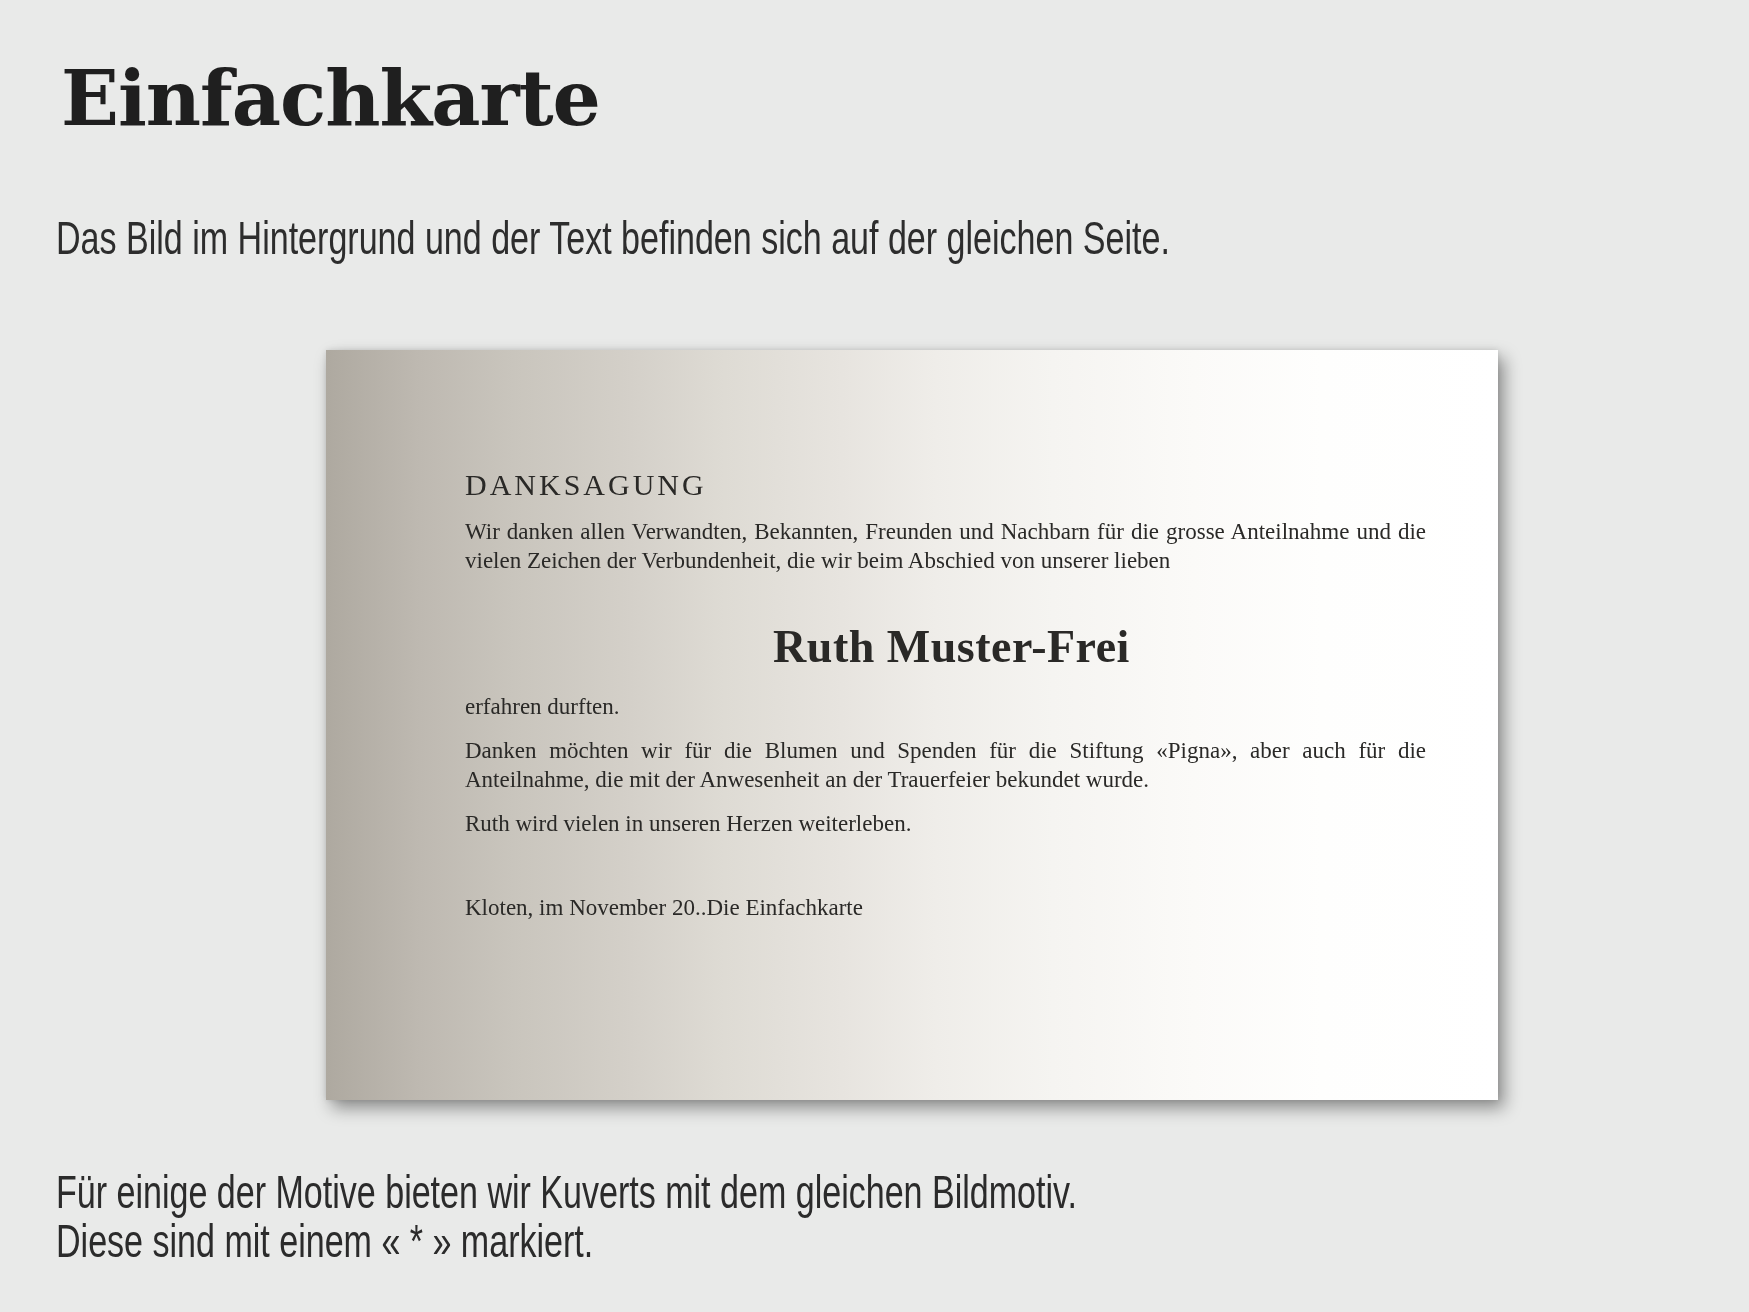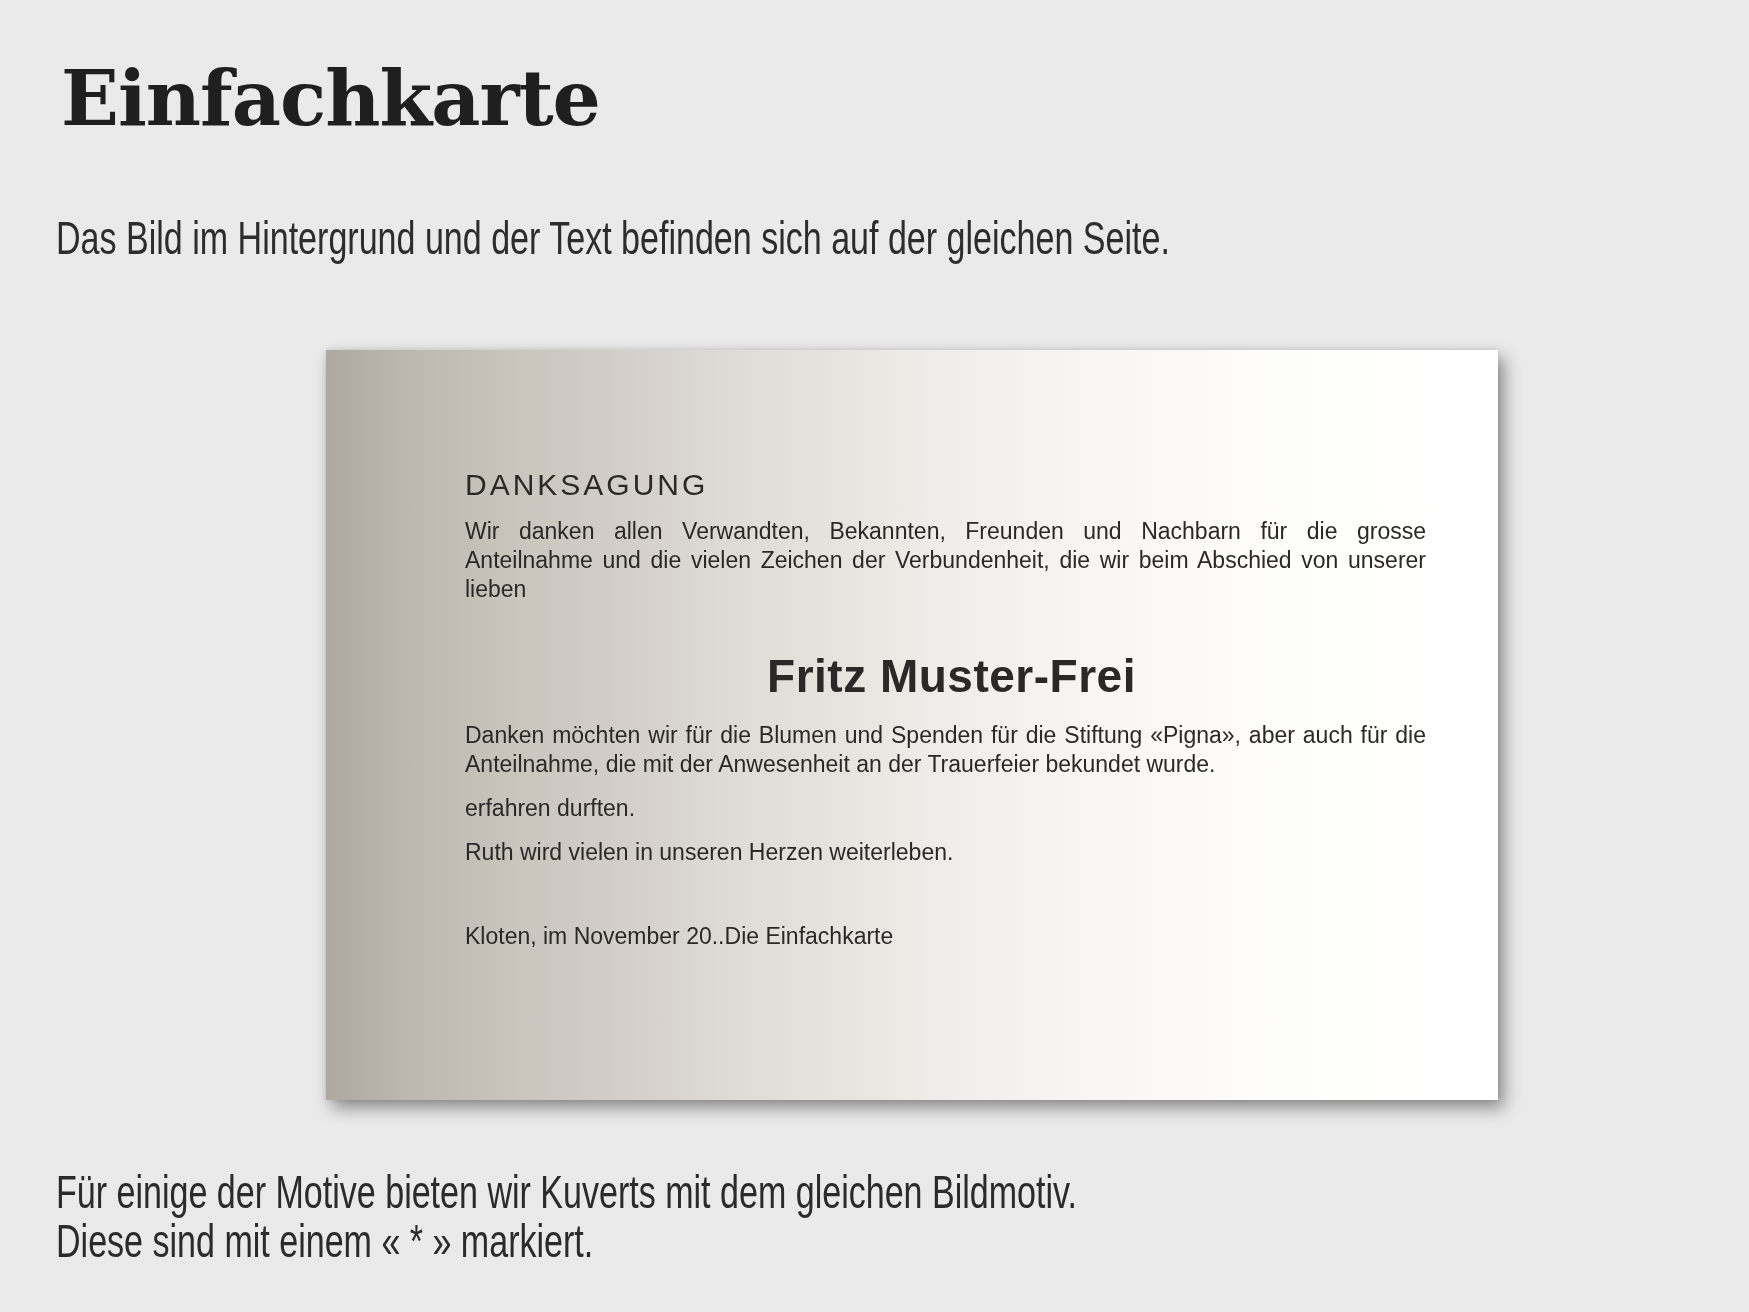--- a/index.html
+++ b/index.html
@@ -19,21 +19,21 @@
     transform:scaleX(0.74);transform-origin:0 0;white-space:nowrap;
   }
   .card{
     position:absolute;left:326px;top:350px;width:1172px;height:750px;
     box-sizing:border-box;padding:118px 60px 0 139px;
     background:linear-gradient(90deg,
       #aea9a0 0%, #beb9b1 8%, #c9c5bd 16%, #d4d0c9 26%,
       #dedbd4 34%, #e7e4df 44%, #efede9 52%, #f5f4f1 62%,
       #fbfaf8 74%, #fefefd 85%, #ffffff 100%);
     box-shadow:6px 8px 16px rgba(0,0,0,0.40), 0 0 6px rgba(0,0,0,0.10);
-    font-family:Liberation Sans, sans-serif;color:#2a2927;
+    font-family:Liberation Serif, serif;color:#2a2927;
   }
   .card-heading{
     margin:0 0 15px 0;font-weight:400;
     font-size:30px;line-height:34px;letter-spacing:3px;
   }
   .card p{
     margin:0 12px 15px 0;font-size:23px;line-height:29px;text-align:justify;
   }
   .deceased-name{
     margin:46px 0 19px 0;font-weight:700;font-size:46px;line-height:52px;
@@ -54,25 +54,25 @@
 
 <h1 class="page-title">Einfachkarte</h1>
 
 <p class="page-subtitle">Das Bild im Hintergrund und der Text befinden sich auf der gleichen Seite.</p>
 
 <div class="card">
   <div class="card-heading">DANKSAGUNG</div>
 
   <p>Wir danken allen Verwandten, Bekannten, Freunden und Nachbarn für die grosse Anteilnahme und die vielen Zeichen der Verbundenheit, die wir beim Abschied von unserer lieben</p>
 
-  <div class="deceased-name">Fritz Muster-Frei</div>
+  <div class="deceased-name">Ruth Muster-Frei</div>
+
+  <p>erfahren durften.</p>
 
   <p>Danken möchten wir für die Blumen und Spenden für die Stiftung «Pigna», aber auch für die Anteilnahme, die mit der Anwesenheit an der Trauerfeier bekundet wurde.</p>
-
-  <p>erfahren durften.</p>
 
 
   <p>Ruth wird vielen in unseren Herzen weiterleben.</p>
 
   <div class="card-bottom-row">
     <span>Kloten, im November 20..</span>
     <span>Die Einfachkarte</span>
   </div>
 </div>
 

